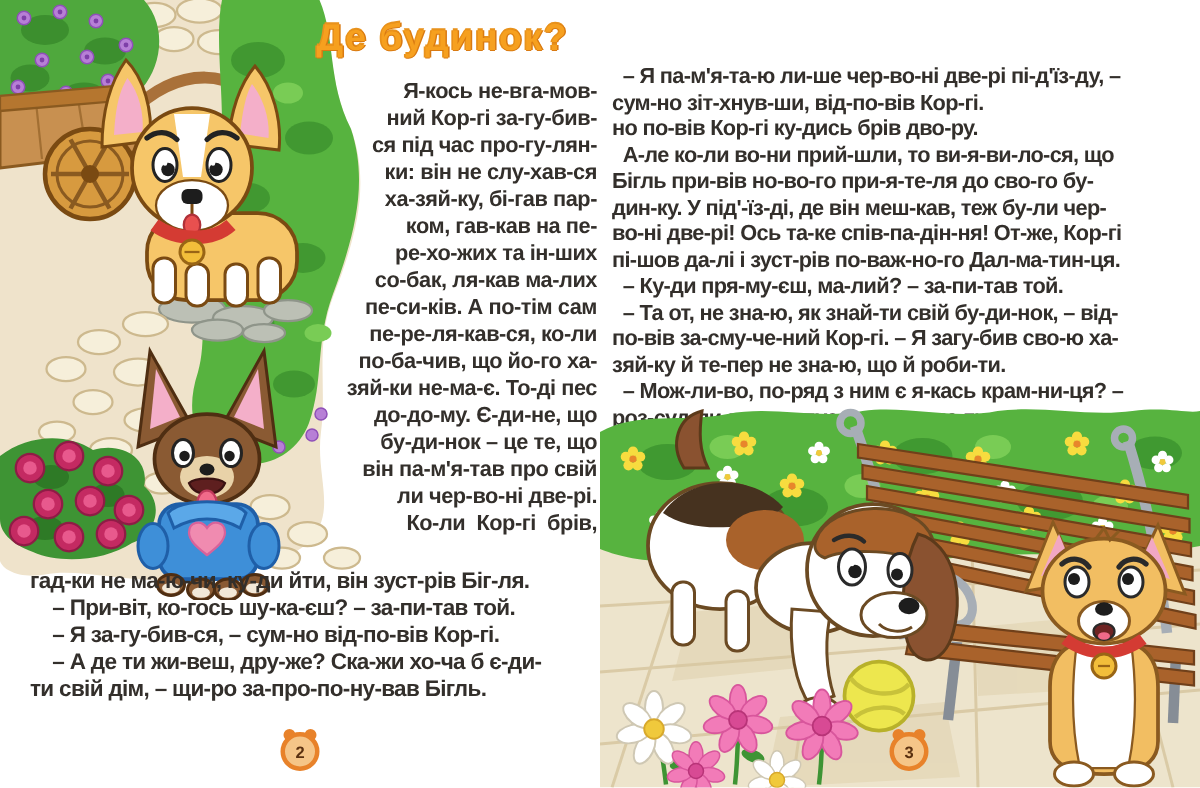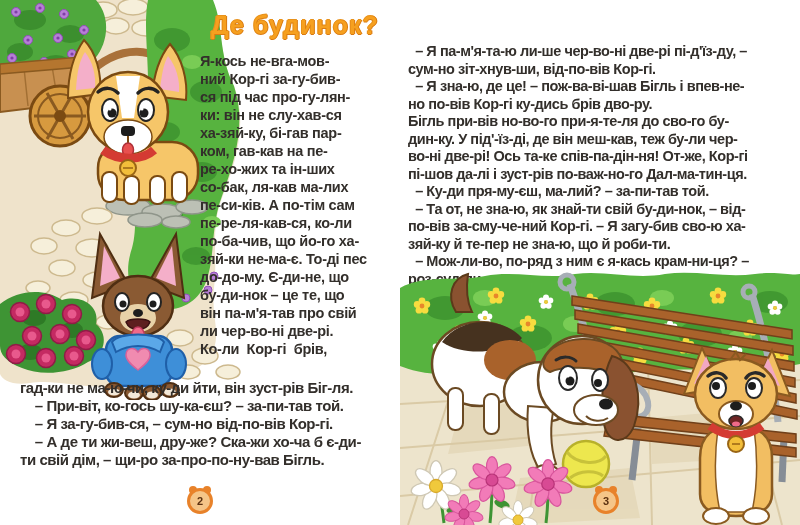--- a/index.html
+++ b/index.html
@@ -9,21 +9,21 @@
 
   .story-title{
     position:absolute;left:211px;top:11px;
     font-size:25px;font-weight:bold;letter-spacing:1px;
     color:#F6A01F;
     text-shadow:0 1px 0 #D97A12, 1px 0 0 #D97A12, -1px 0 0 #E8921C, 0 -1px 0 #E8921C;
   }
 
   .tline{white-space:pre;font-weight:bold;color:#332F2B;}
 
-  .col-block{position:absolute;left:200px;top:52px;width:198px;text-align:left;}
+  .col-block{position:absolute;left:200px;top:52px;width:198px;text-align:right;}
   .col-block .tline{font-size:14.5px;line-height:18px;letter-spacing:-0.3px;}
 
   .bottom-block{position:absolute;left:20px;top:379px;width:378px;}
   .bottom-block .tline{font-size:15px;line-height:18px;letter-spacing:-0.45px;}
 
   .right-block{position:absolute;left:408px;top:11px;width:390px;margin-top:32px;}
   .right-block .tline{font-size:14.5px;line-height:17.5px;letter-spacing:-0.45px;}
 
   .illus-left{position:absolute;left:0;top:0;}
   .illus-right{position:absolute;left:400px;top:268px;}
@@ -286,22 +286,22 @@
   <svg class="badge badge-left" viewBox="0 0 30 30">
     <circle cx="8" cy="6" r="4" fill="#E8822A"></circle>
       <circle cx="22" cy="6" r="4" fill="#E8822A"></circle>
     <circle cx="15" cy="17" r="11.5" fill="#F5C588" stroke="#E8822A" stroke-width="3"></circle>
     <text x="15" y="21" text-anchor="middle">2</text>
   </svg>
 
   <div class="right-block">
       <div class="tline">  – Я па-м'я-та-ю ли-ше чер-во-ні две-рі пі-д'їз-ду, –</div>
       <div class="tline">сум-но зіт-хнув-ши, від-по-вів Кор-гі.</div>
-      <div class="tline">  – Я зна-ю, де це! – пож-ва-ві-шав Бігль і впев-не-</div>
       <div class="tline">но по-вів Кор-гі ку-дись брів дво-ру.</div>
+      <div class="tline">  А-ле ко-ли во-ни прий-шли, то ви-я-ви-ло-ся, що</div>
       <div class="tline">Бігль при-вів но-во-го при-я-те-ля до сво-го бу-</div>
       <div class="tline">дин-ку. У під'-їз-ді, де він меш-кав, теж бу-ли чер-</div>
       <div class="tline">во-ні две-рі! Ось та-ке спів-па-дін-ня! От-же, Кор-гі</div>
       <div class="tline">пі-шов да-лі і зуст-рів по-важ-но-го Дал-ма-тин-ця.</div>
       <div class="tline">  – Ку-ди пря-му-єш, ма-лий? – за-пи-тав той.</div>
       <div class="tline">  – Та от, не зна-ю, як знай-ти свій бу-ди-нок, – від-</div>
       <div class="tline">по-вів за-сму-че-ний Кор-гі. – Я загу-бив сво-ю ха-</div>
       <div class="tline">зяй-ку й те-пер не зна-ю, що й роби-ти.</div>
       <div class="tline">  – Мож-ли-во, по-ряд з ним є я-кась крам-ни-ця? –</div>
       <div class="tline">роз-суд-ли-во при-пус-тив Дал-ма-ти-нець.</div>

